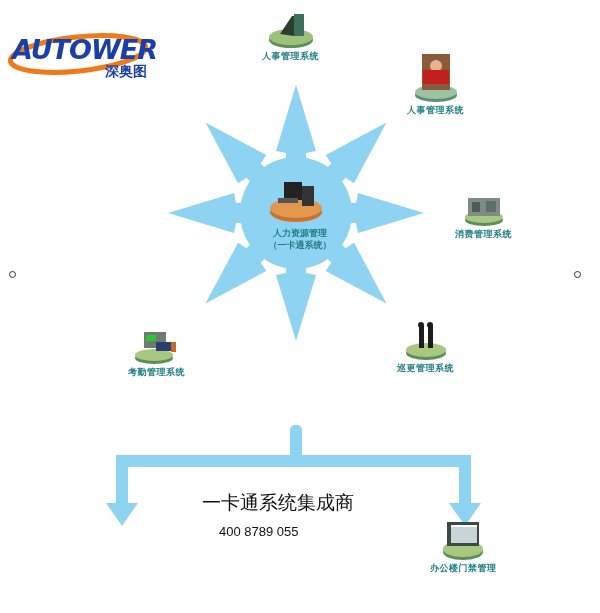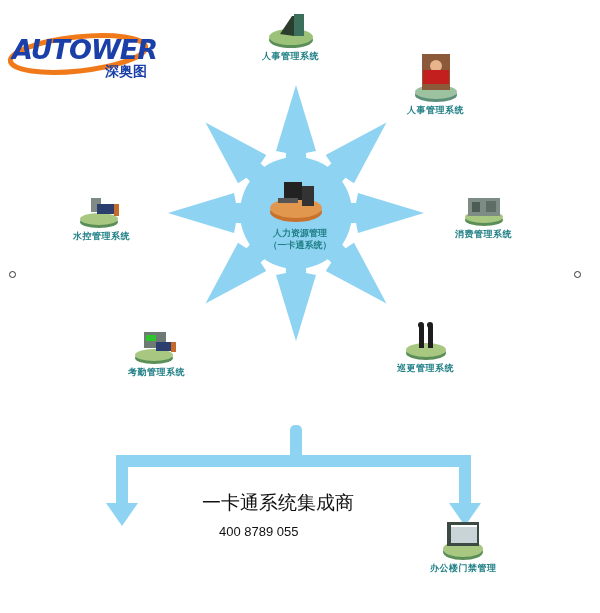--- a/index.html
+++ b/index.html
@@ -124,30 +124,20 @@
       <ellipse cx="20" cy="28" rx="19" ry="6" fill="#5c8f58"></ellipse>
       <ellipse cx="20" cy="25" rx="19" ry="6" fill="#a8c780"></ellipse>
       <rect x="10" y="2" width="22" height="16" fill="#6e7a74"></rect>
       <rect x="12" y="5" width="10" height="6" fill="#2ec42e"></rect>
       <rect x="22" y="12" width="18" height="9" fill="#2c3e6e"></rect>
       <rect x="37" y="12" width="5" height="10" fill="#c46a2a"></rect>
     </svg>
     <span class="node-label">考勤管理系统</span>
   </div>
 
-  <div class="node" style="left:73px;top:196px">
-    <svg width="46" height="34">
-      <ellipse cx="20" cy="26" rx="19" ry="6" fill="#5c8f58"></ellipse>
-      <ellipse cx="20" cy="23" rx="19" ry="6" fill="#a8c780"></ellipse>
-      <rect x="12" y="2" width="10" height="14" fill="#808a84"></rect>
-      <rect x="18" y="8" width="20" height="10" fill="#2c3e6e"></rect>
-      <rect x="35" y="8" width="5" height="12" fill="#c46a2a"></rect>
-    </svg>
-    <span class="node-label">水控管理系统</span>
-  </div>
 
 
 
   <div class="node" style="left:430px;top:520px">
     <svg width="44" height="42">
       <ellipse cx="22" cy="32" rx="20" ry="8" fill="#5c8f58"></ellipse>
       <ellipse cx="22" cy="29" rx="20" ry="8" fill="#a8c780"></ellipse>
       <rect x="6" y="2" width="32" height="24" fill="#3c4a44"></rect>
       <rect x="10" y="5" width="26" height="18" fill="#c8d4d8"></rect>
       <rect x="10" y="5" width="26" height="2" fill="#fff"></rect>

